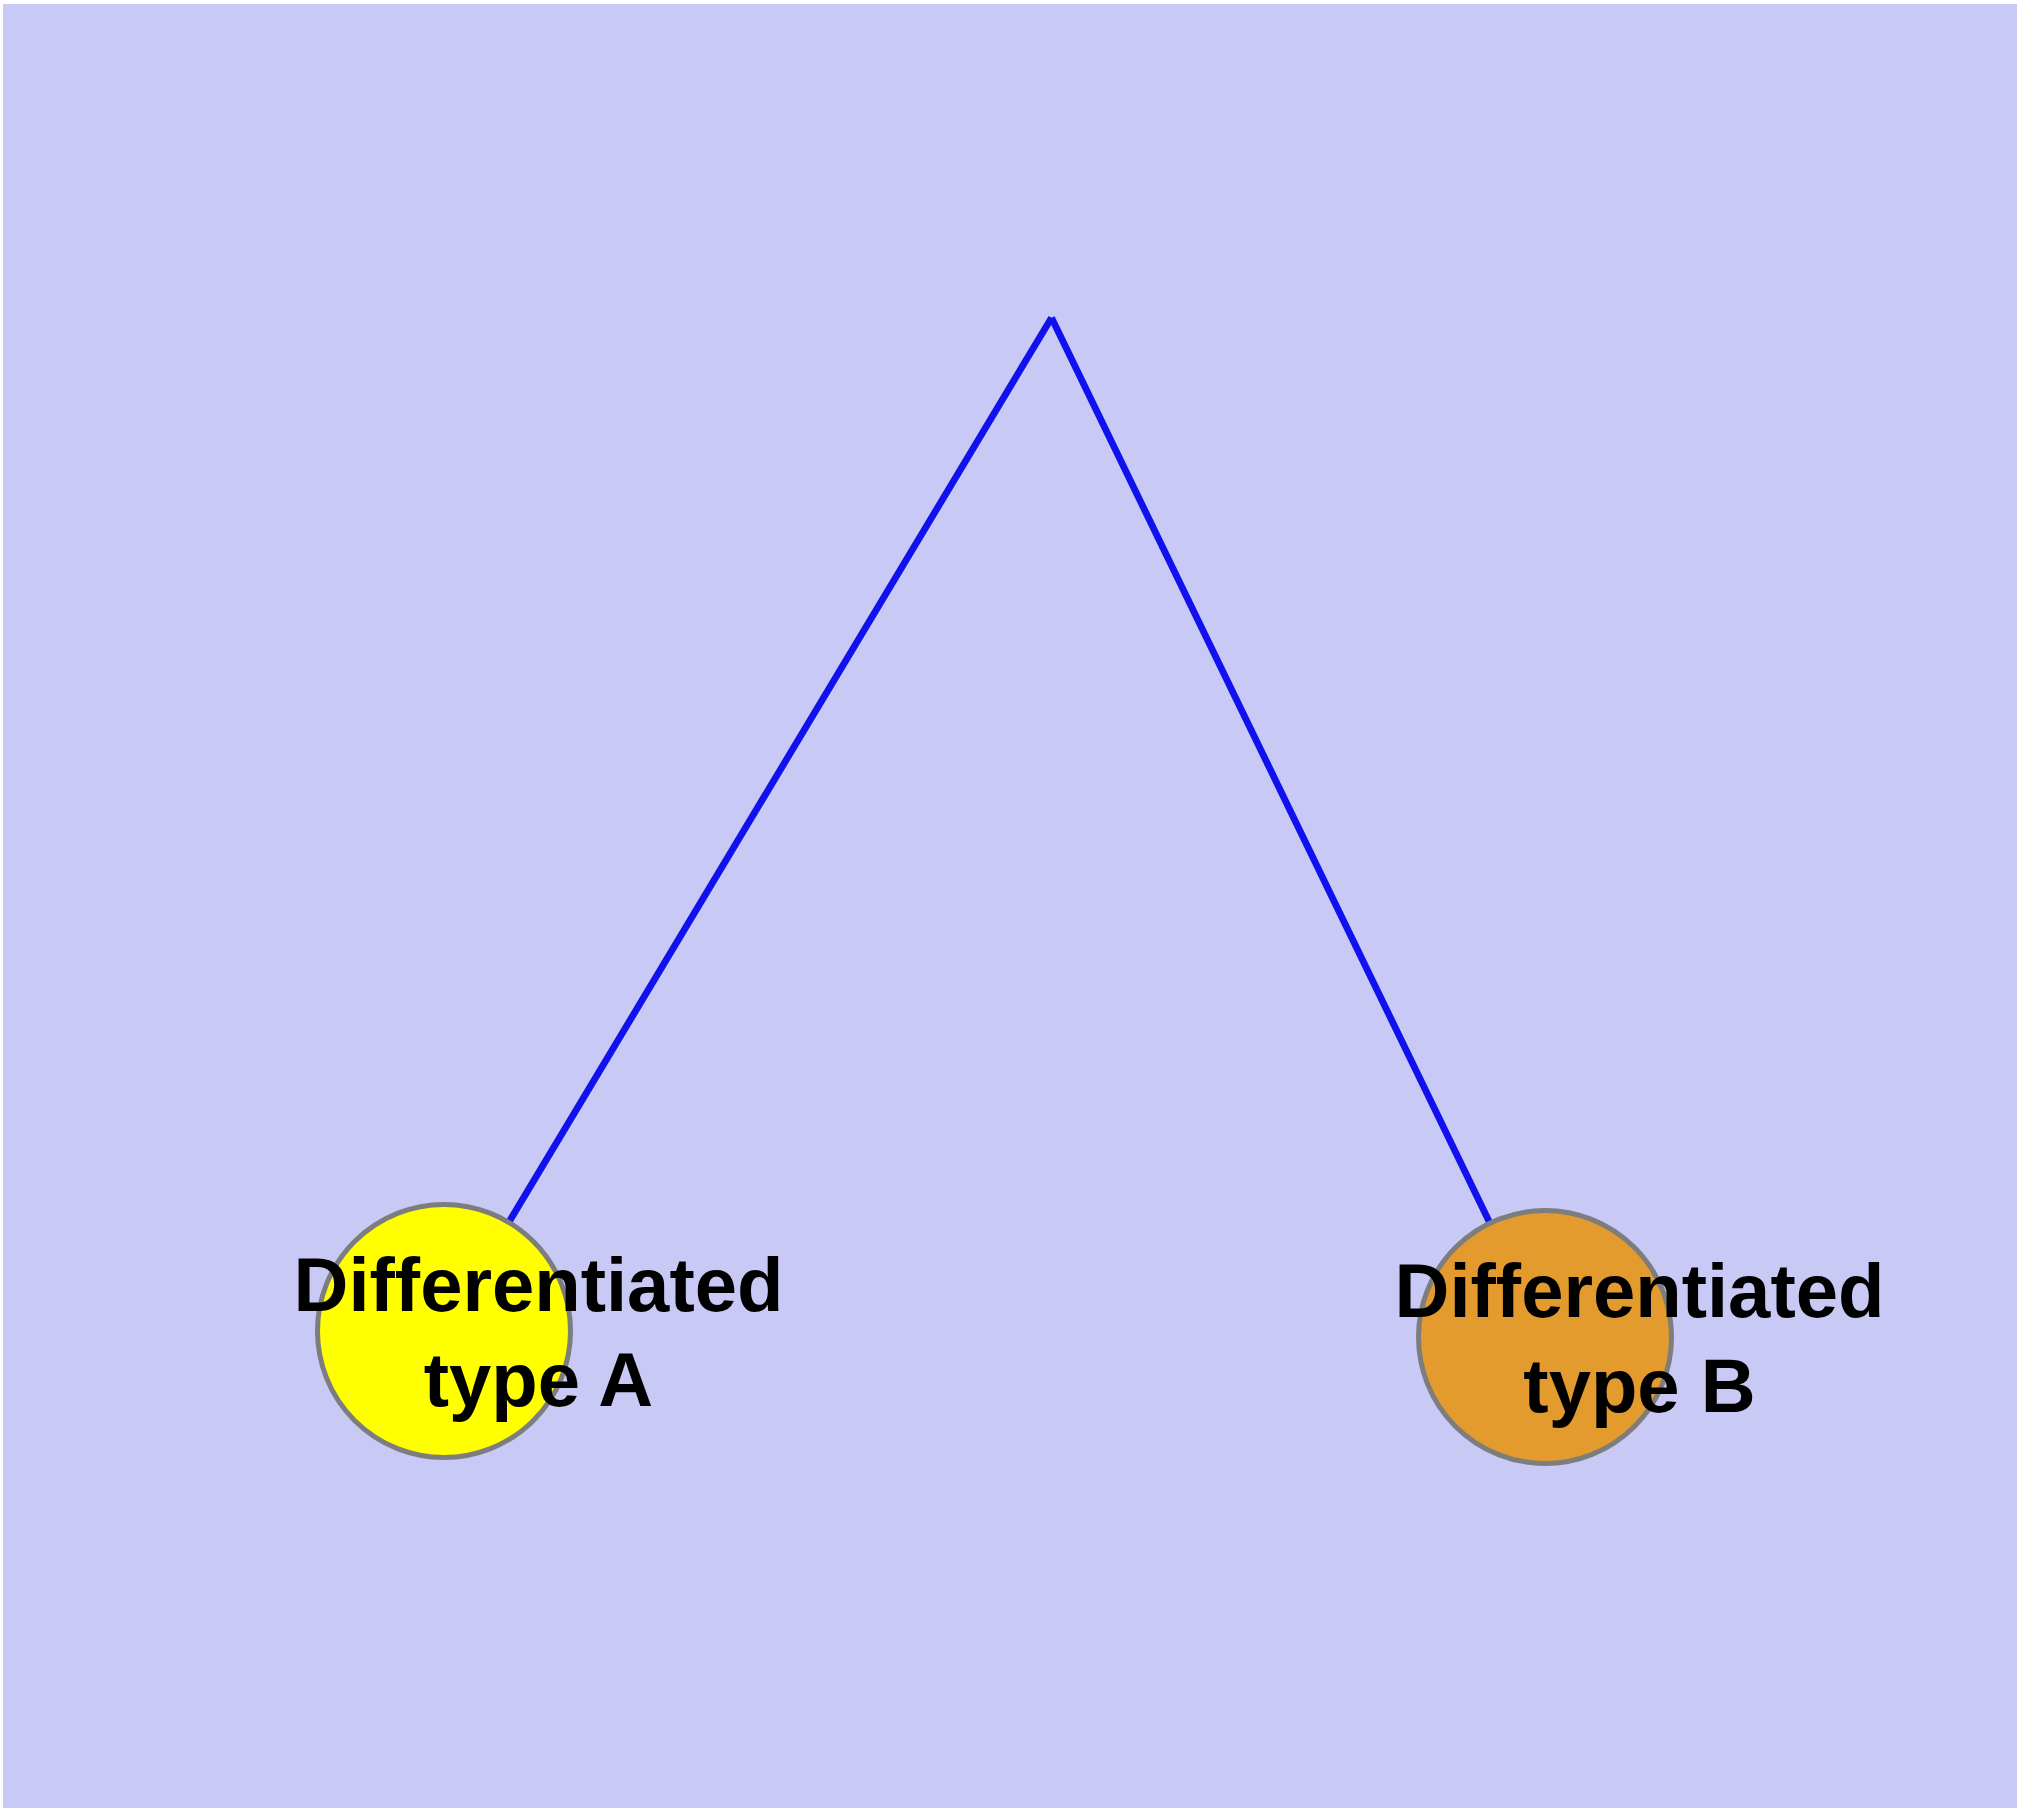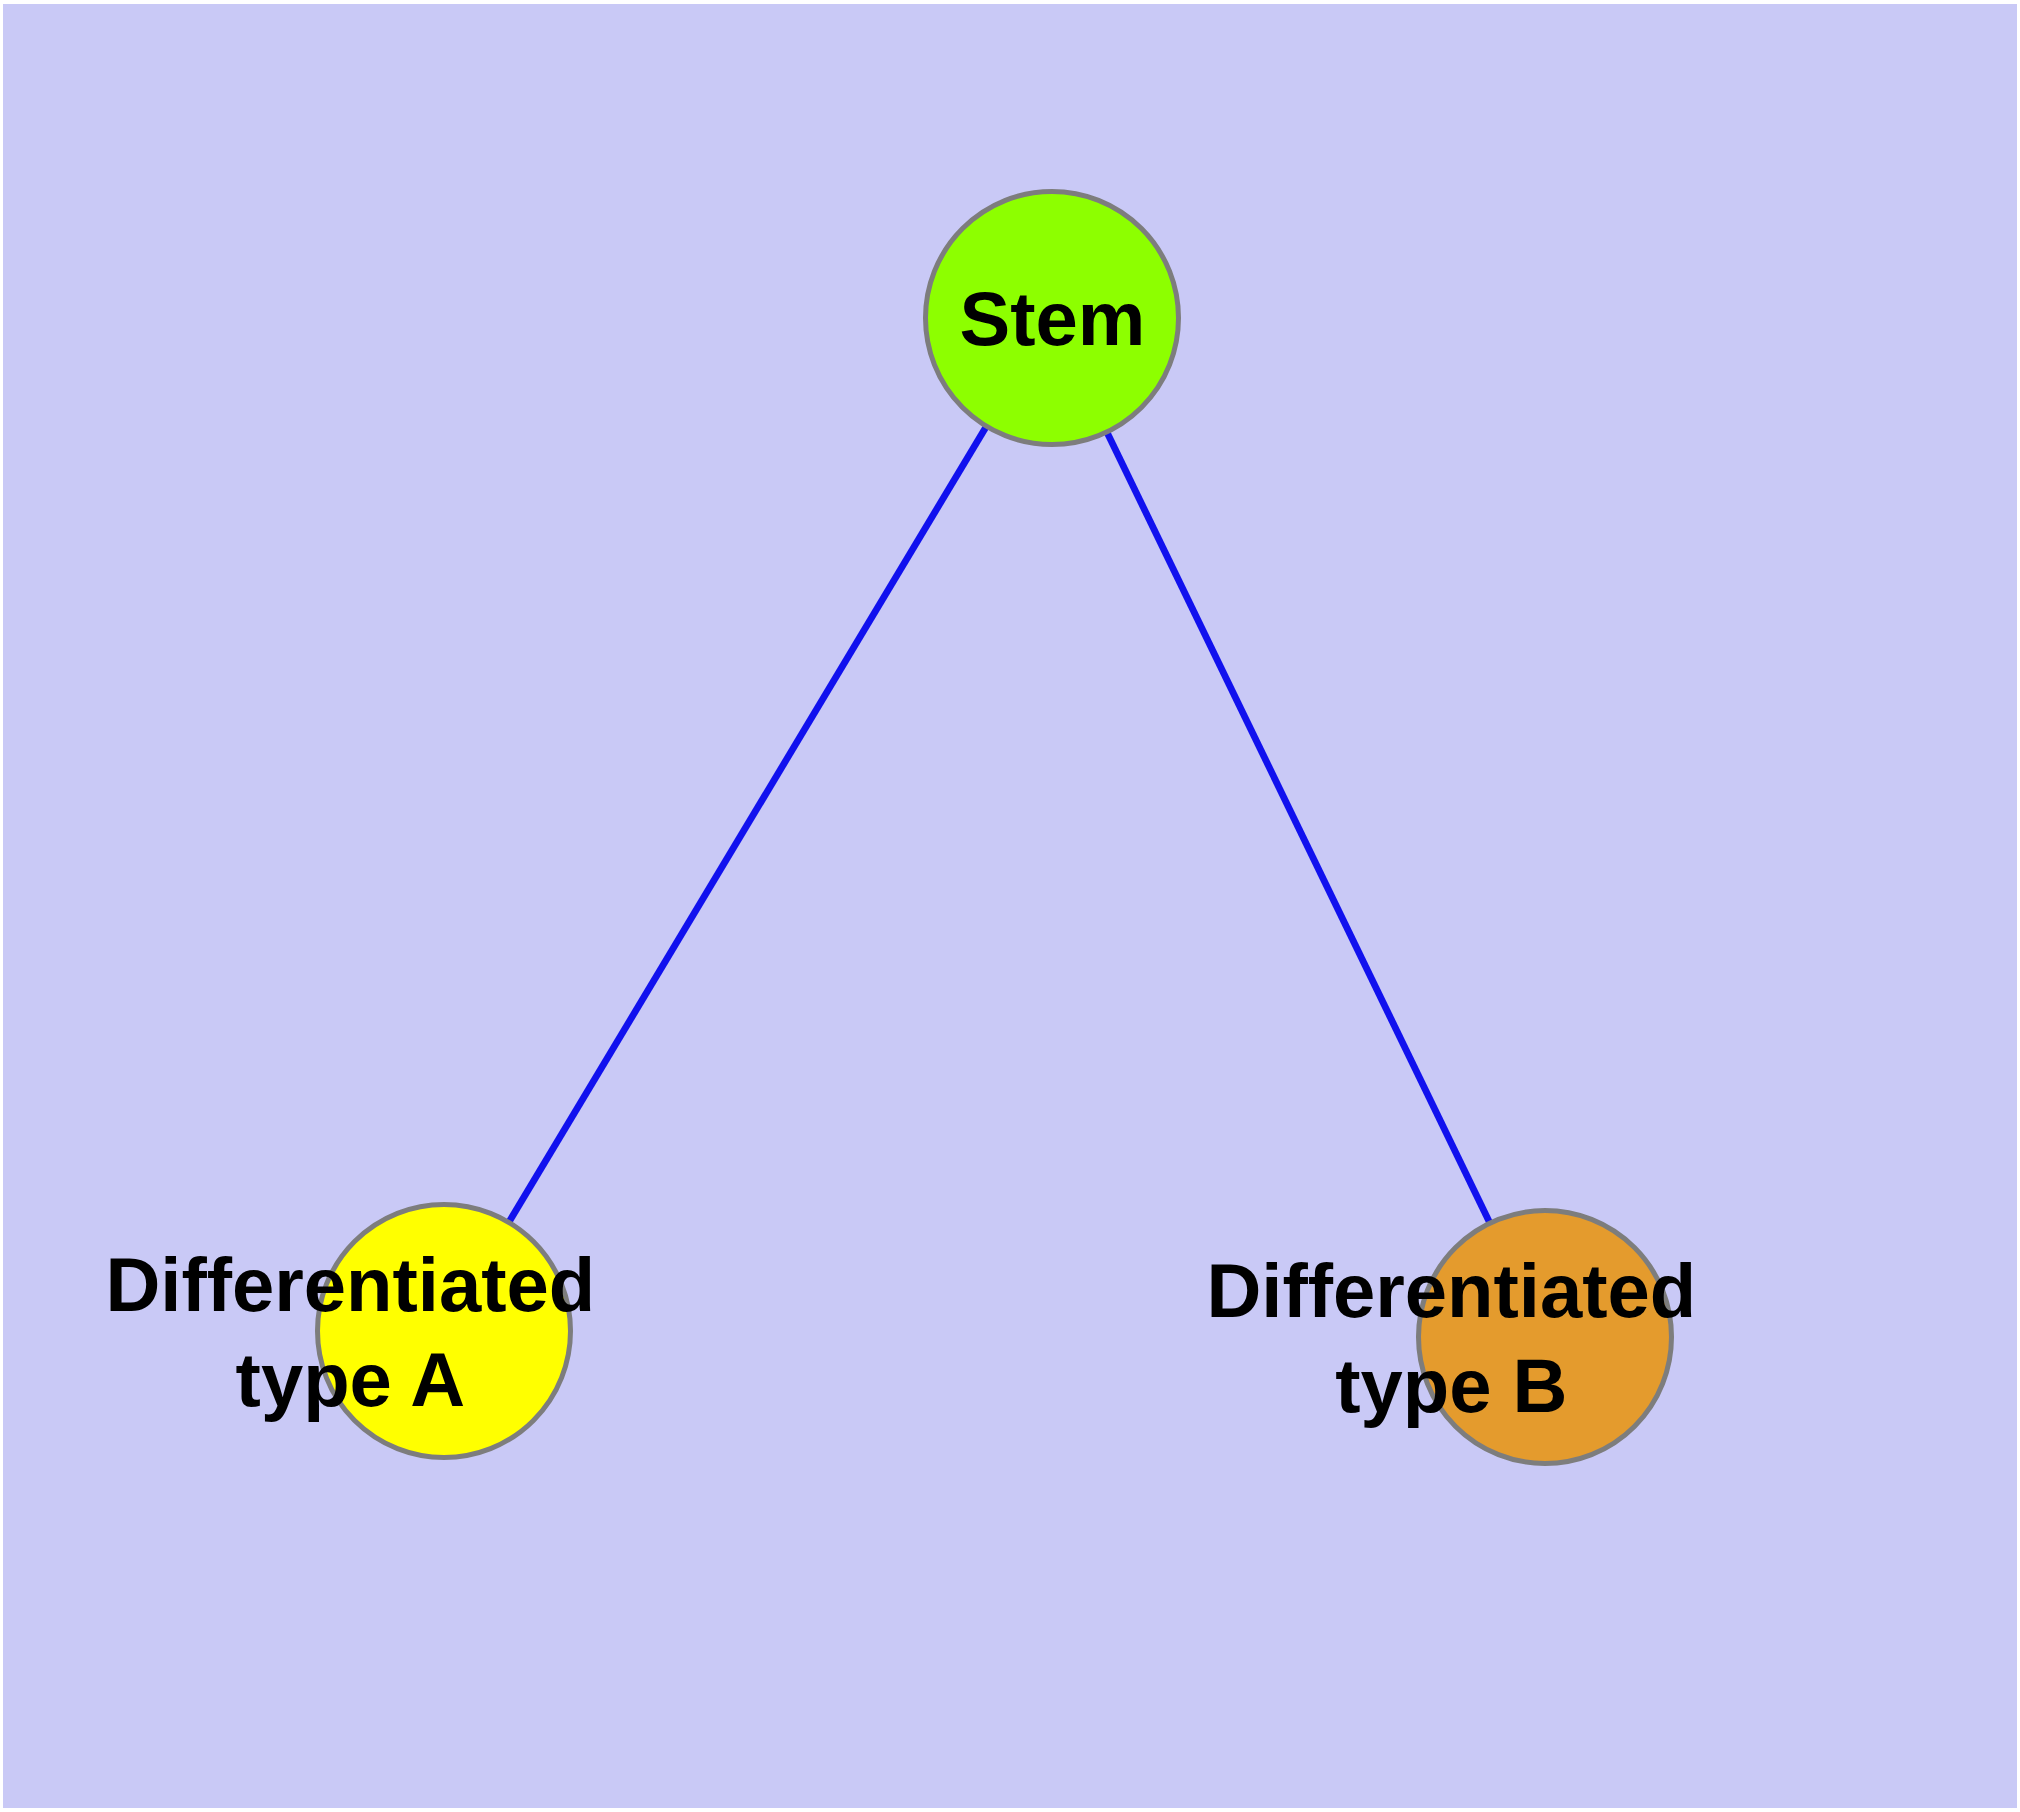--- a/index.html
+++ b/index.html
@@ -54,39 +54,36 @@
     text-align: center;
     white-space: pre-line;
     z-index: 3;
   }
   .floating-label {
     position: absolute;
     width: 678px;
     height: 190px;
     display: flex;
     align-items: center;
-    justify-content: flex-start;
+    justify-content: flex-end;
     pointer-events: none;
   }
   .label-type-a { left: 102px;  top: 1233px; }
   .label-type-b { left: 1203px; top: 1239px; }
 </style>
 </head>
 <body>
 
 <div class="canvas">
 
   <svg class="edges-layer" viewBox="0 0 2376 2128" aria-hidden="true">
     <line x1="1237" y1="370" x2="520" y2="1565"></line>
     <line x1="1237" y1="370" x2="1819" y2="1572"></line>
   </svg>
 
-  <div class="node node-stem">
-    <span class="node-label">Stem</span>
-  </div>
 
   <div class="node node-type-a"></div>
   <div class="floating-label label-type-a">
     <span class="node-label">Differentiated
 type A</span>
   </div>
 
   <div class="node node-type-b"></div>
   <div class="floating-label label-type-b">
     <span class="node-label">Differentiated

